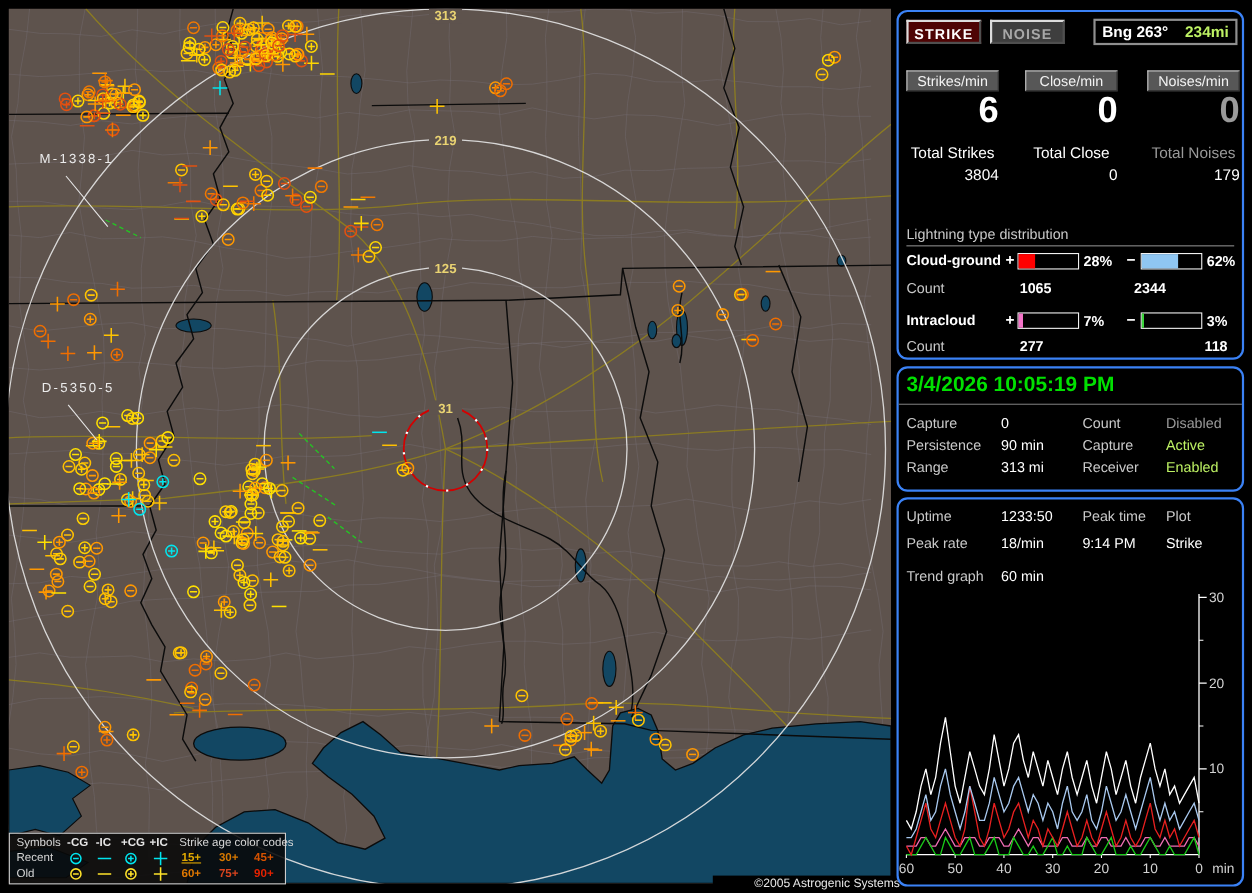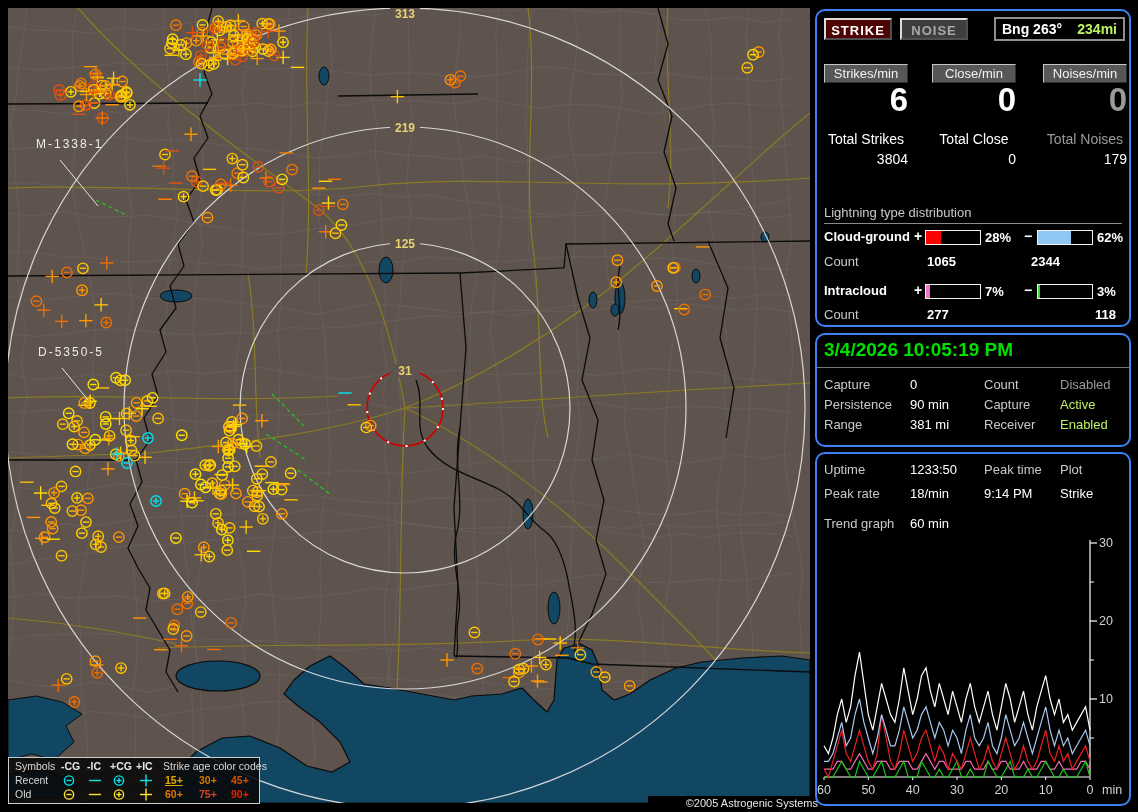--- a/index.html
+++ b/index.html
@@ -1867,21 +1867,21 @@
     <div class="abs val" style="left:93px;top:42px;">0</div>
     <div class="abs lbl" style="left:167px;top:42px;">Count</div>
     <div class="abs dim" style="left:243px;top:42px;font-size:13px;">Disabled</div>
 
     <div class="abs lbl" style="left:7px;top:62px;">Persistence</div>
     <div class="abs val" style="left:93px;top:62px;">90 min</div>
     <div class="abs lbl" style="left:167px;top:62px;">Capture</div>
     <div class="abs green" style="left:243px;top:62px;font-size:13px;">Active</div>
 
     <div class="abs lbl" style="left:7px;top:82px;">Range</div>
-    <div class="abs val" style="left:93px;top:82px;">381 mi</div>
+    <div class="abs val" style="left:93px;top:82px;">313 mi</div>
     <div class="abs lbl" style="left:167px;top:82px;">Receiver</div>
     <div class="abs green" style="left:243px;top:82px;font-size:13px;">Enabled</div>
   </div>
 
   <div class="panel" style="top:452px;height:354px;">
     <div class="abs lbl" style="left:7px;top:8px;">Uptime</div>
     <div class="abs val" style="left:93px;top:8px;">1233:50</div>
     <div class="abs lbl" style="left:167px;top:8px;">Peak time</div>
     <div class="abs lbl" style="left:243px;top:8px;">Plot</div>
 

